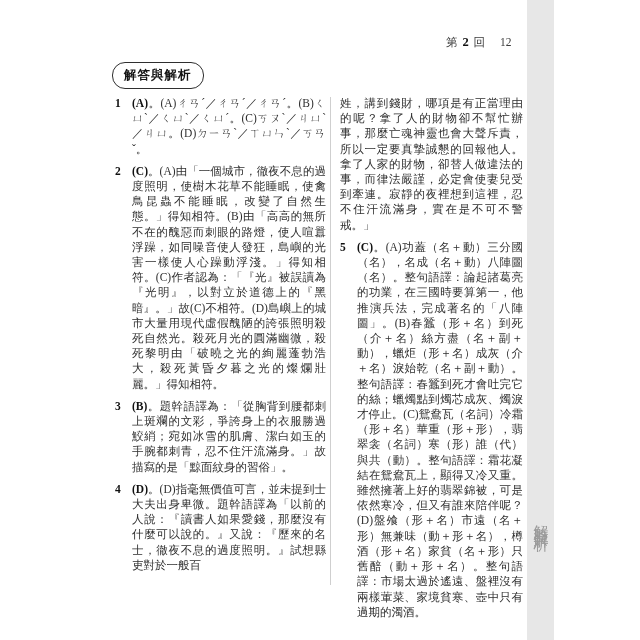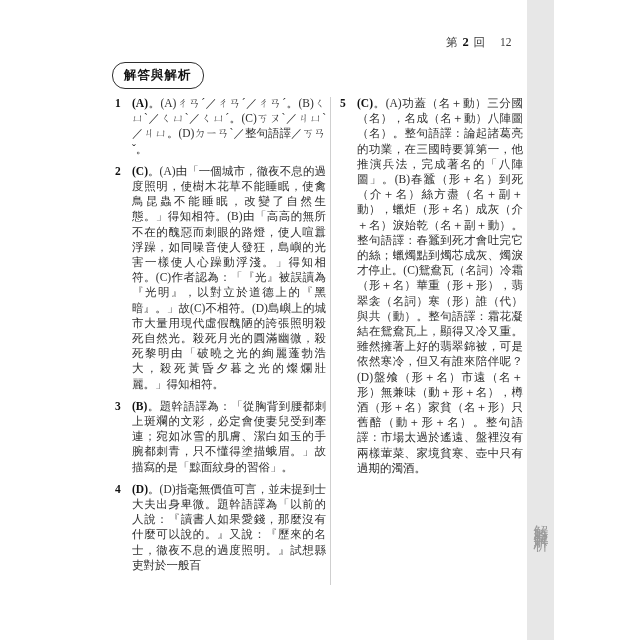--- a/index.html
+++ b/index.html
@@ -73,27 +73,28 @@
 
 <div class="page">
 
   <div class="header">
     <span><span>第</span> <span class="chap-num">2</span> <span>回</span></span><span class="pagenum">12</span>
   </div>
 
   <div class="badge">解答與解析</div>
 
   <div class="col left" id="leftCol">
-      <div class="item"><span class="num">1</span><span class="ans">(A)</span><span>。(A)ㄔㄢˊ／ㄔㄢˊ／ㄔㄢˊ。(B)ㄑㄩˋ／ㄑㄩˋ／ㄑㄩˊ。(C)ㄎㄡˋ／ㄐㄩˋ／ㄐㄩ。(D)ㄉㄧㄢˋ／整句語譯／ㄎㄢˇ。</span></div>
+      <div class="item"><span class="num">1</span><span class="ans">(A)</span><span>。(A)ㄔㄢˊ／ㄔㄢˊ／ㄔㄢˊ。(B)ㄑㄩˋ／ㄑㄩˋ／ㄑㄩˊ。(C)ㄎㄡˋ／ㄐㄩˋ／ㄐㄩ。(D)ㄉㄧㄢˋ／ㄒㄩㄣˋ／ㄎㄢˇ。</span></div>
       <div class="item"><span class="num">2</span><span class="ans">(C)</span><span>。(A)由「一個城市，徹夜不息的過度照明，使樹木花草不能睡眠，使禽鳥昆蟲不能睡眠，改變了自然生態。」得知相符。(B)由「高高的無所不在的醜惡而刺眼的路燈，使人喧囂浮躁，如同噪音使人發狂，島嶼的光害一樣使人心躁動浮淺。」得知相符。(C)作者認為：「『光』被誤讀為『光明』，以對立於道德上的『黑暗』。」故(C)不相符。(D)島嶼上的城市大量用現代虛假醜陋的誇張照明殺死自然光。殺死月光的圓滿幽微，殺死黎明由「破曉之光的絢麗蓬勃浩大，殺死黃昏夕暮之光的燦爛壯麗。」得知相符。</span></div>
-      <div class="item"><span class="num">3</span><span class="ans">(B)</span><span>。題幹語譯為：「從胸背到腰都刺上斑斕的文彩，必定會使妻兒受到牽連；宛如冰雪的肌膚、潔白如玉的手腕都刺青，只不懂得塗描蛾眉。」故描寫的是「黥面紋身的習俗」。</span></div>
+      <div class="item"><span class="num">3</span><span class="ans">(B)</span><span>。題幹語譯為：「從胸背到腰都刺上斑斕的文彩，爭誇身上的衣服勝過鮫綃；宛如冰雪的肌膚、潔白如玉的手腕都刺青，忍不住汗流滿身。」故描寫的是「黥面紋身的習俗」。</span></div>
       <div class="item"><span class="num">4</span><span class="ans">(D)</span><span>。(D)指毫無價值可言，並未提到士大夫出身卑微。題幹語譯為「以前的人說：『讀書人如果愛錢，那麼沒有什麼可以說的。』又說：『歷來的名士，徹夜不息的過度照明。』試想縣吏對於一般百</span></div>
     </div>
 
   <div class="col right" id="rightCol">
+    <div class="cont">姓，講到錢財，哪項是有正當理由的呢？拿了人的財物卻不幫忙辦事，那麼亡魂神靈也會大聲斥責，所以一定要真摯誠懇的回報他人。拿了人家的財物，卻替人做違法的事，而律法嚴謹，必定會使妻兒受到牽連。寂靜的夜裡想到這裡，忍不住汗流滿身，實在是不可不警戒。」</div>
   <div class="item"><span class="num">5</span><span class="ans">(C)</span><span>。(A)功蓋（名＋動）三分國（名），名成（名＋動）八陣圖（名）。整句語譯：論起諸葛亮的功業，在三國時要算第一，他推演兵法，完成著名的「八陣圖」。(B)春蠶（形＋名）到死（介＋名）絲方盡（名＋副＋動），蠟炬（形＋名）成灰（介＋名）淚始乾（名＋副＋動）。整句語譯：春蠶到死才會吐完它的絲；蠟燭點到燭芯成灰、燭淚才停止。(C)鴛鴦瓦（名詞）冷霜（形＋名）華重（形＋形），翡翠衾（名詞）寒（形）誰（代）與共（動）。整句語譯：霜花凝結在鴛鴦瓦上，顯得又冷又重。雖然擁著上好的翡翠錦被，可是依然寒冷，但又有誰來陪伴呢？(D)盤飧（形＋名）市遠（名＋形）無兼味（動＋形＋名），樽酒（形＋名）家貧（名＋形）只舊醅（動＋形＋名）。整句語譯：市場太過於遙遠、盤裡沒有兩樣葷菜、家境貧寒、壺中只有過期的濁酒。</span></div>
     </div>
 
   <div class="divider"></div>
 
   <div class="side-strip">
     <div class="side-tab-text">解答與解析</div>
   </div>
 
 </div>

